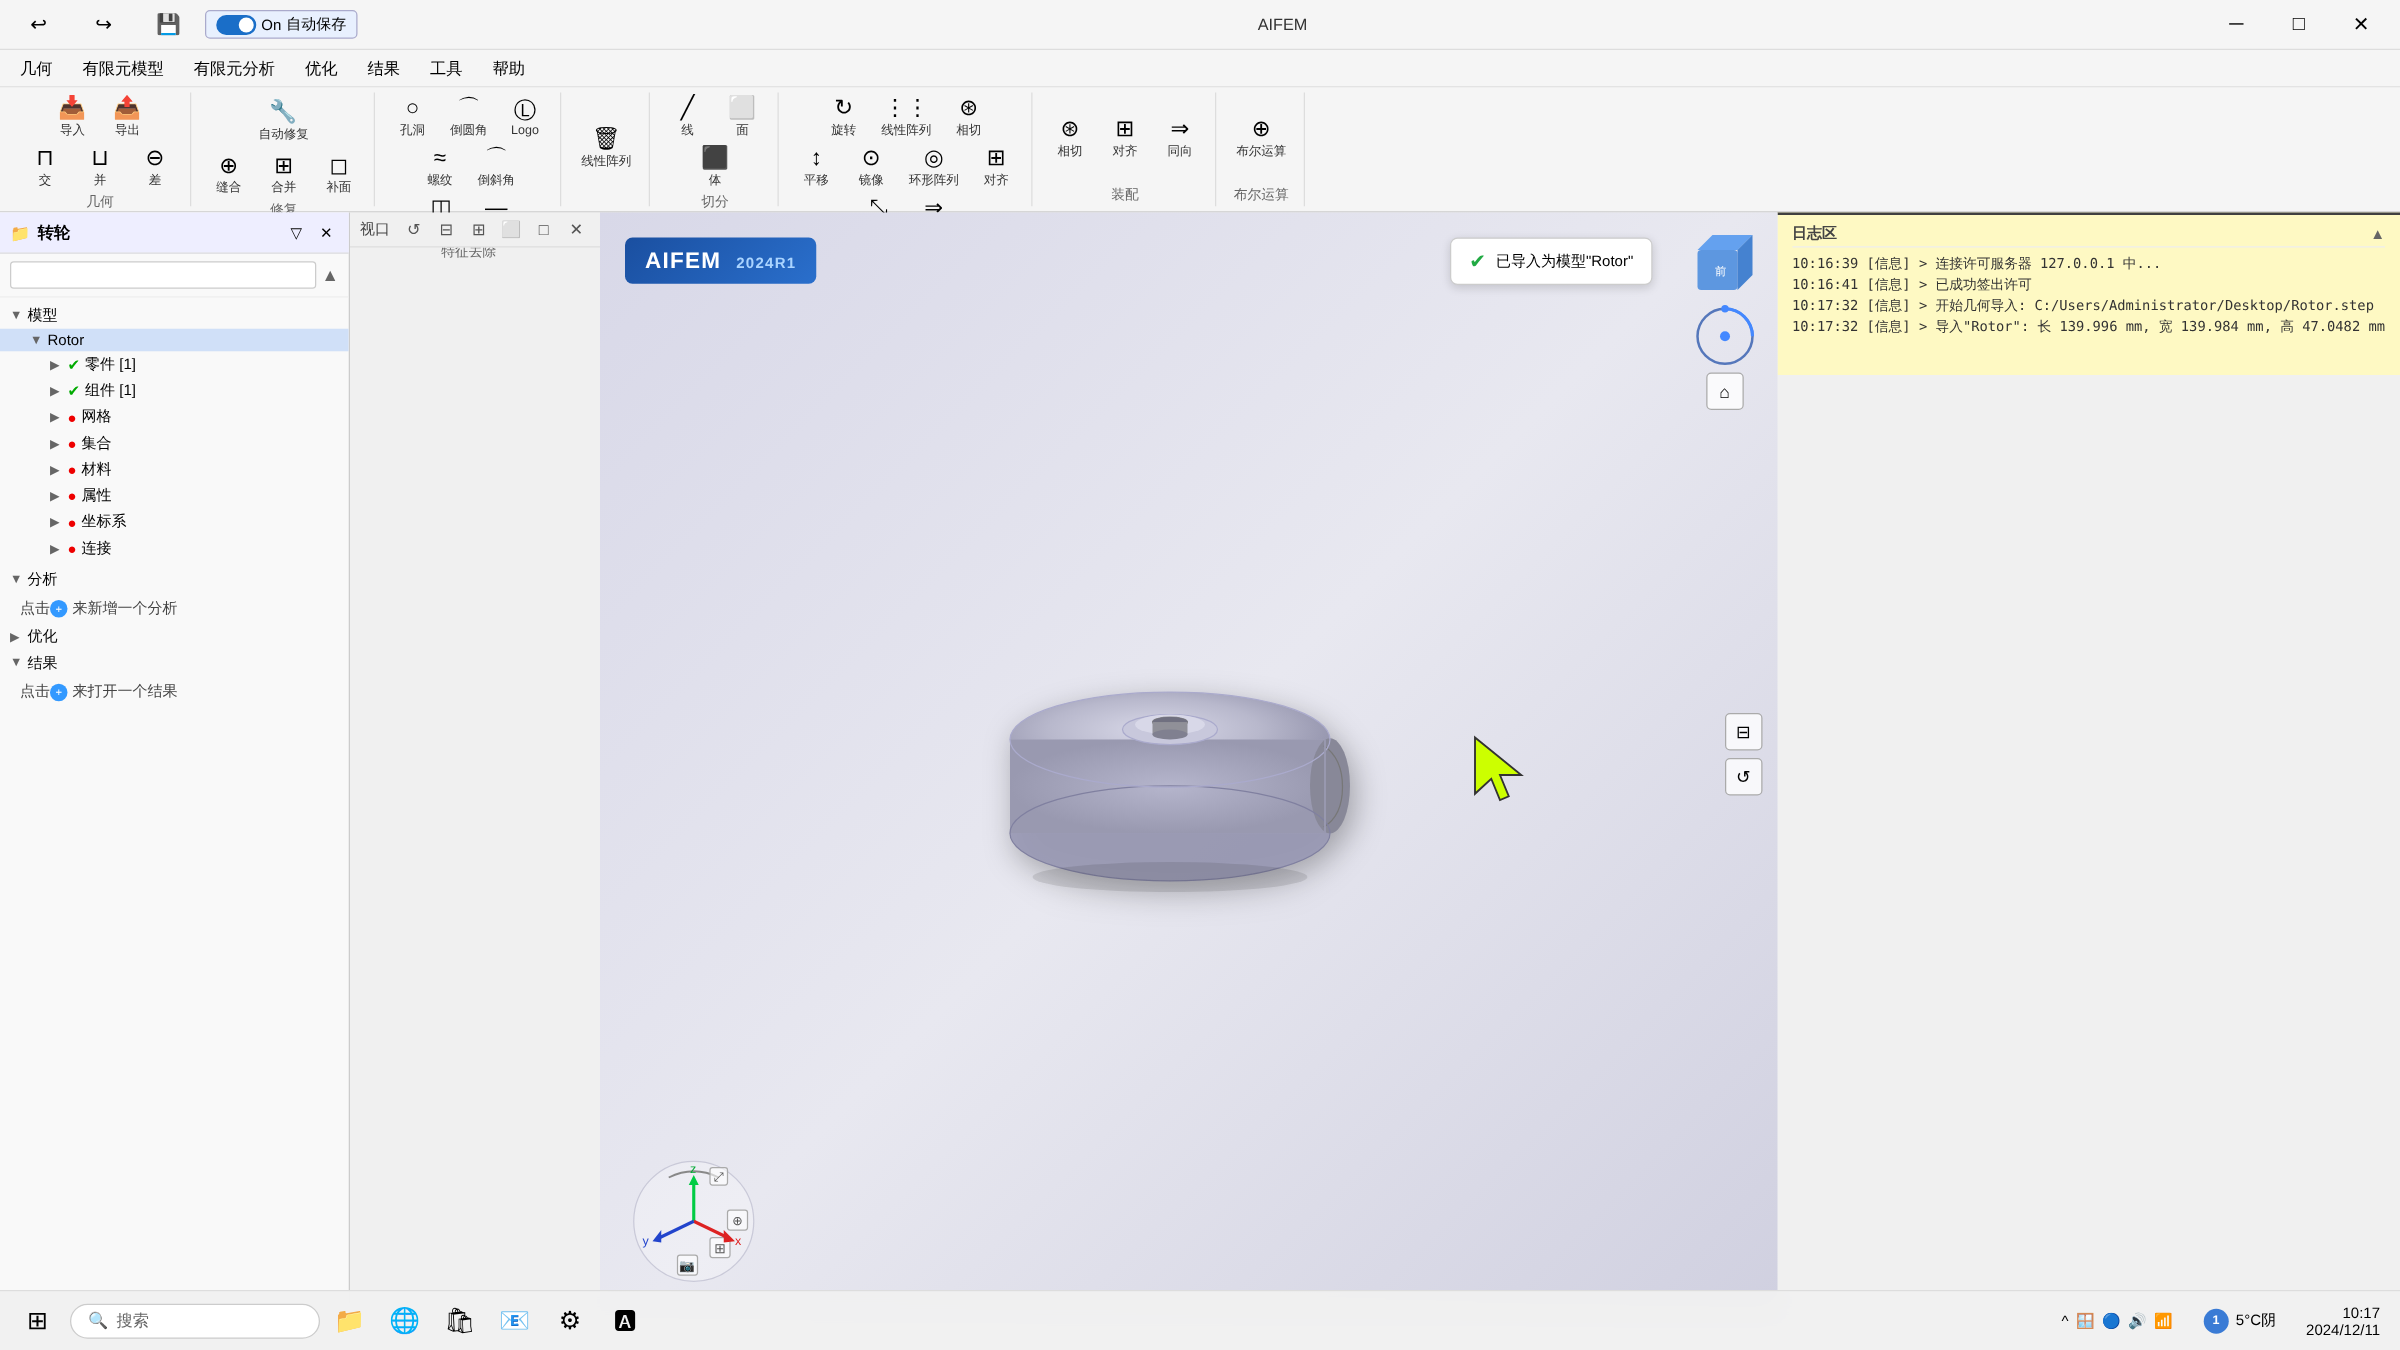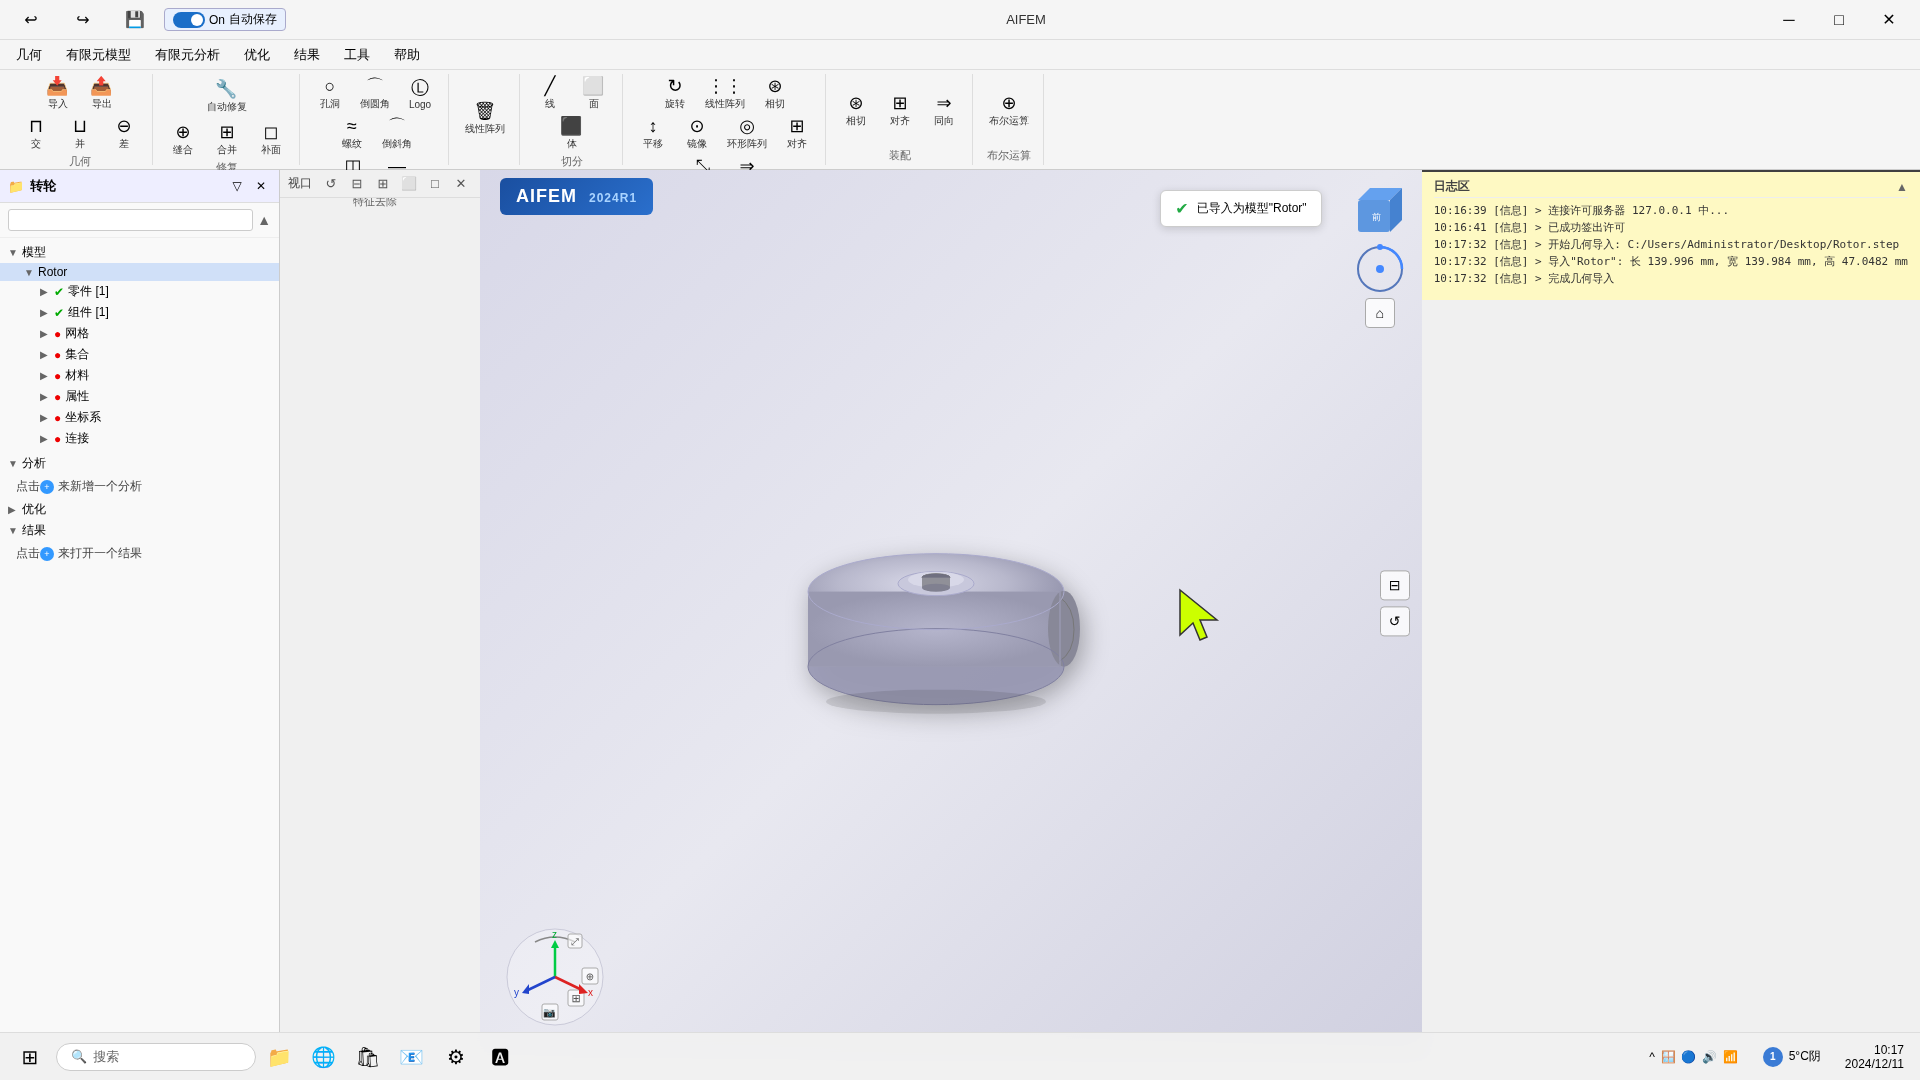--- a/index.html
+++ b/index.html
@@ -442,21 +442,21 @@
       <div class="viewport-tbtn">↺</div>
       <div class="viewport-tbtn">⊟</div>
       <div class="viewport-tbtn">⊞</div>
       <div class="viewport-tbtn">⬜</div>
       <div class="viewport-tbtn">□</div>
       <div class="viewport-tbtn">✕</div>
     </div>
 
     <div class="viewport-canvas" style="flex:1; position:relative;">
 
-      <div style="position:absolute; top:8px; left:20px; background:linear-gradient(135deg, #1a4fa0, #2a6fcc); color:white; padding:8px 16px; border-radius:6px; font-size:18px; font-weight:bold; letter-spacing:1px;">
+      <div style="position:absolute; top:20px; left:20px; background:linear-gradient(135deg, #1a4fa0, #2a6fcc); color:white; padding:8px 16px; border-radius:6px; font-size:18px; font-weight:bold; letter-spacing:1px;">
         <span>AIFEM</span>
         <span style="font-size:12px; margin-left:6px; color:#aad4ff;">2024R1</span>
       </div>
 
       <div class="notification">
         <span class="notif-check">✔</span>
         <span>已导入为模型"Rotor"</span>
       </div>
 
       <div class="rotor-3d">
@@ -573,21 +573,20 @@
 
     <div class="log-area">
       <div class="log-header">
         <span>日志区</span>
         <span class="log-expand">▲</span>
       </div>
       <div class="log-line">10:16:39 [信息] &gt; 连接许可服务器 127.0.0.1 中...</div>
       <div class="log-line">10:16:41 [信息] &gt; 已成功签出许可</div>
       <div class="log-line">10:17:32 [信息] &gt; 开始几何导入: C:/Users/Administrator/Desktop/Rotor.step</div>
       <div class="log-line">10:17:32 [信息] &gt; 导入"Rotor": 长 139.996 mm, 宽 139.984 mm, 高 47.0482 mm</div>
-      <div class="log-line">10:17:32 [信息] &gt; 完成几何导入</div>
     </div>
   </div>
 
 </div>
 
 <div class="taskbar">
   <div class="taskbar-start">⊞</div>
   <div class="taskbar-search">
     <span>🔍</span>
     <span style="font-size:13px; color:#666;">搜索</span>

